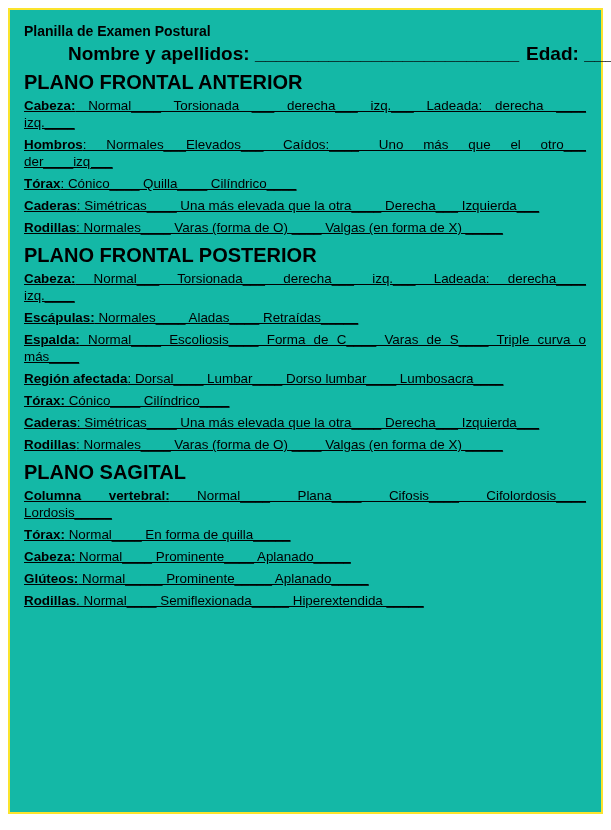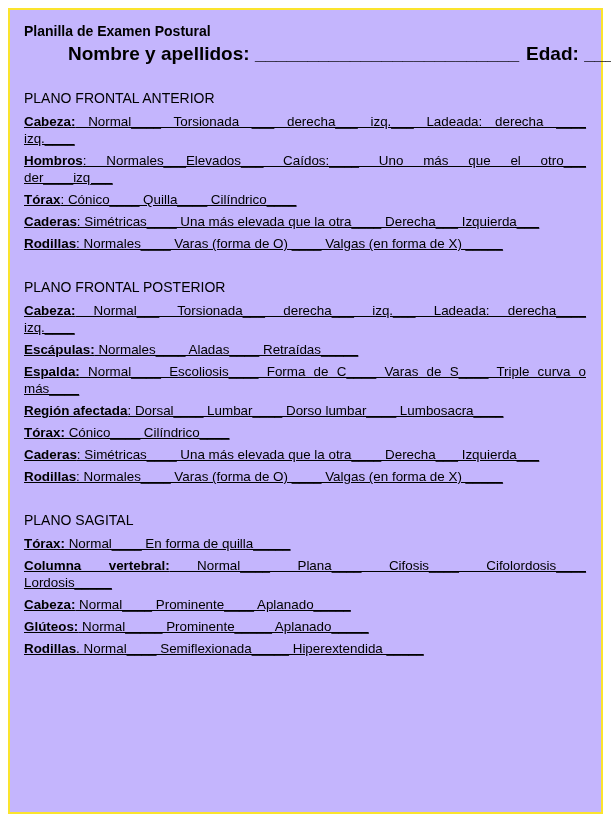--- a/index.html
+++ b/index.html
@@ -12,42 +12,42 @@
     font-family: "Liberation Sans", sans-serif;
     color: #000;
     -webkit-font-smoothing: antialiased;
   }
   .form-box {
     box-sizing: border-box;
     margin: 8px;
     border: 2px solid var(--border-color, #fbe42d);
     min-height: 806px;
     padding: 12px 15px 10px 14px;
-    background: #c4b5fd;
+    background: #14b8a6;
   }
   .form-title {
     font-size: 14px;
     font-weight: bold;
     line-height: 18px;
     margin: 0 0 5px 0;
   }
   .name-line {
     font-size: 19px;
     font-weight: bold;
     line-height: 18px;
     margin: 0;
     white-space: nowrap;
     padding-left: 44px;
   }
   .name-line .gap { margin-left: 7px; }
   .section-heading {
-    font-size: 14px;
-    font-weight: normal;
+    font-size: 20px;
+    font-weight: bold;
     line-height: 18px;
-    margin: 26px 0 6px 0;
+    margin: 10px 0 6px 0;
   }
   .item {
     font-size: 13.4px;
     line-height: 17px;
     margin: 5px 0;
     text-decoration: underline;
   }
   .line { text-align: justify; }
   .line.stretch { text-align-last: justify; }
   .lbl { font-weight: bold; }
@@ -123,26 +123,26 @@
     <div class="item">
       <div class="line"><span class="lbl">Rodillas</span><span>: Normales____ Varas (forma de O) ____ Valgas (en forma de X) _____</span></div>
     </div>
   </section>
 
   <section>
     <h2 class="section-heading">PLANO SAGITAL</h2>
 
 
     <div class="item">
-      <div class="line"><span class="lbl">Tórax:</span><span> Normal____ En forma de quilla_____</span></div>
+      <div class="line stretch"><span class="lbl">Columna vertebral:</span><span> Normal____ Plana____ Cifosis____ Cifolordosis____</span></div>
+      <div class="line">Lordosis_____</div>
     </div>
 
     <div class="item">
-      <div class="line stretch"><span class="lbl">Columna vertebral:</span><span> Normal____ Plana____ Cifosis____ Cifolordosis____</span></div>
-      <div class="line">Lordosis_____</div>
+      <div class="line"><span class="lbl">Tórax:</span><span> Normal____ En forma de quilla_____</span></div>
     </div>
 
     <div class="item">
       <div class="line"><span class="lbl">Cabeza:</span><span> Normal____ Prominente____ Aplanado_____</span></div>
     </div>
 
     <div class="item">
       <div class="line"><span class="lbl">Glúteos:</span><span> Normal_____ Prominente_____ Aplanado_____</span></div>
     </div>
 

